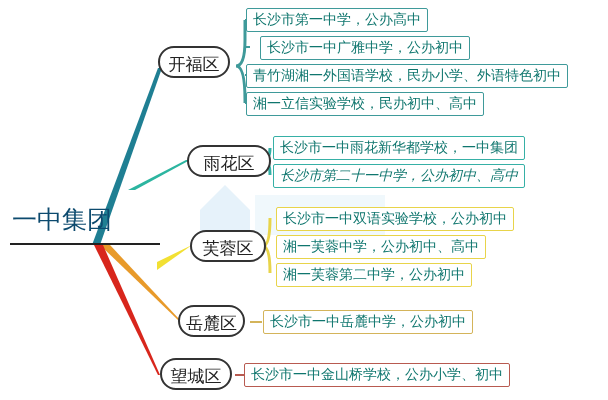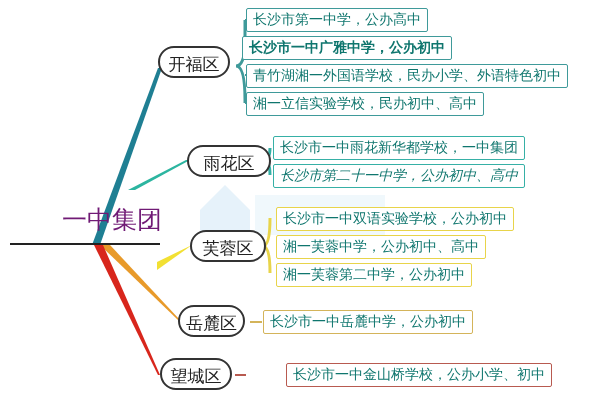--- a/index.html
+++ b/index.html
@@ -1,20 +1,20 @@
 <!DOCTYPE html>
 <html><head>
 <meta charset="utf-8">
 <style>
   html, body { margin:0; padding:0; }
   body { width:608px; height:400px; background:#ffffff; position:relative; overflow:hidden;
          font-family:"DejaVu Sans", "Liberation Sans", sans-serif; color:#222; }
   svg.links { position:absolute; left:0; top:0; width:608px; height:400px; }
   .root { position:absolute; left:12px; top:200px; width:150px; height:46px;
-          font-size:25px; text-align:right; line-height:40px; color:#701a75; }
+          font-size:25px; text-align:left; line-height:40px; color:#0c4a6e; }
   .root-line { position:absolute; left:10px; top:243px; width:150px; height:2px; background:#222; }
   .district { position:absolute; height:32px; border:2px solid #333; border-radius:16px; background:#fff;
               font-size:17px; line-height:32px; text-align:center; box-sizing:border-box; padding:0 6px; }
   .leaf { position:absolute; height:24px; border:1.6px solid; border-radius:2px; background:#fff;
           font-size:14px; line-height:21px; padding:0 6px; white-space:nowrap; box-sizing:border-box; color:#0f766e; }
   .teal { border-color:#3f9a9a; }
   .cyan { border-color:#36b0a6; }
   .yellow { border-color:#e8d44a; }
   .gold { border-color:#d4b45a; }
   .red { border-color:#b85a50; }
@@ -41,30 +41,30 @@
   <path d="M263 246 Q270 246 270 218 M263 246 Q270 246 270 273" stroke="#e8d44a" stroke-width="3" fill="none"></path>
   <path d="M250 322 L262 322" stroke="#d4b45a" stroke-width="2"></path>
   <path d="M235 375 L246 375" stroke="#b85a50" stroke-width="2"></path>
 </svg>
 
 <div class="root">一中集团</div>
 <div class="root-line"></div>
 
 <div class="district" style="left:158px;top:46px;width:72px;">开福区</div>
 <div class="leaf teal" style="left:246px;top:8px;">长沙市第一中学，公办高中</div>
-<div class="leaf teal" style="left:242px;top:36px;font-weight:bold;">长沙市一中广雅中学，公办初中</div>
+<div class="leaf teal" style="left:260px;top:36px;">长沙市一中广雅中学，公办初中</div>
 <div class="leaf teal" style="left:246px;top:64px;">青竹湖湘一外国语学校，民办小学、外语特色初中</div>
 <div class="leaf teal" style="left:246px;top:92px;">湘一立信实验学校，民办初中、高中</div>
 
 <div class="district" style="left:187px;top:145px;width:84px;">雨花区</div>
 <div class="leaf cyan" style="left:273px;top:136px;">长沙市一中雨花新华都学校，一中集团</div>
 <div class="leaf cyan" style="left:273px;top:164px;font-style:italic;">长沙市第二十一中学，公办初中、高中</div>
 
 <div class="district" style="left:190px;top:230px;width:76px;">芙蓉区</div>
 <div class="leaf yellow" style="left:276px;top:207px;">长沙市一中双语实验学校，公办初中</div>
 <div class="leaf yellow" style="left:276px;top:235px;">湘一芙蓉中学，公办初中、高中</div>
 <div class="leaf yellow" style="left:276px;top:263px;">湘一芙蓉第二中学，公办初中</div>
 
 <div class="district" style="left:178px;top:305px;width:67px;">岳麓区</div>
 <div class="leaf gold" style="left:263px;top:310px;">长沙市一中岳麓中学，公办初中</div>
 
 <div class="district" style="left:160px;top:358px;width:72px;">望城区</div>
-<div class="leaf red" style="left:244px;top:363px;margin-left:42px;">长沙市一中金山桥学校，公办小学、初中</div>
+<div class="leaf red" style="left:244px;top:363px;">长沙市一中金山桥学校，公办小学、初中</div>
 
 </body></html>

